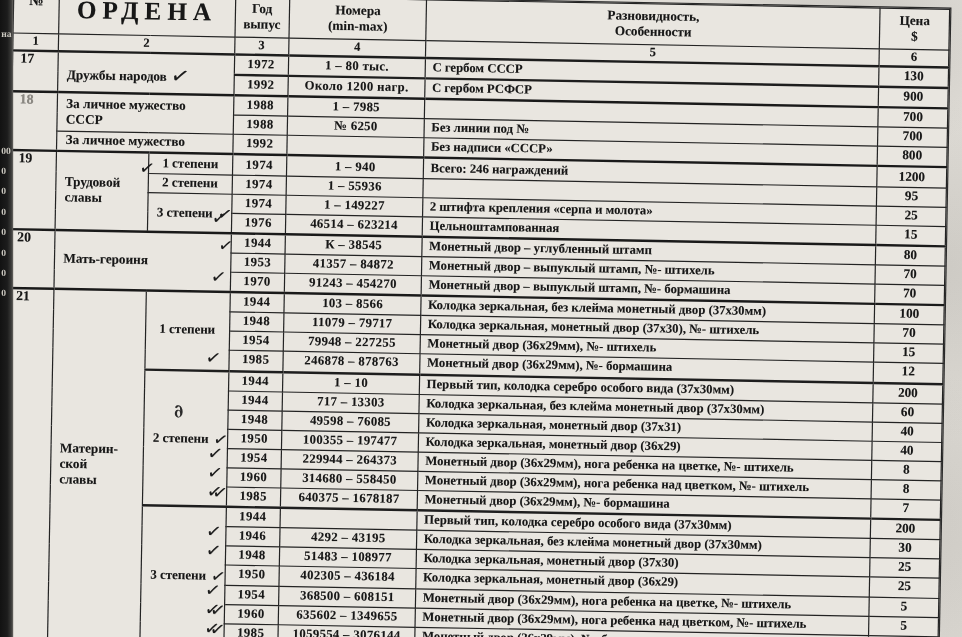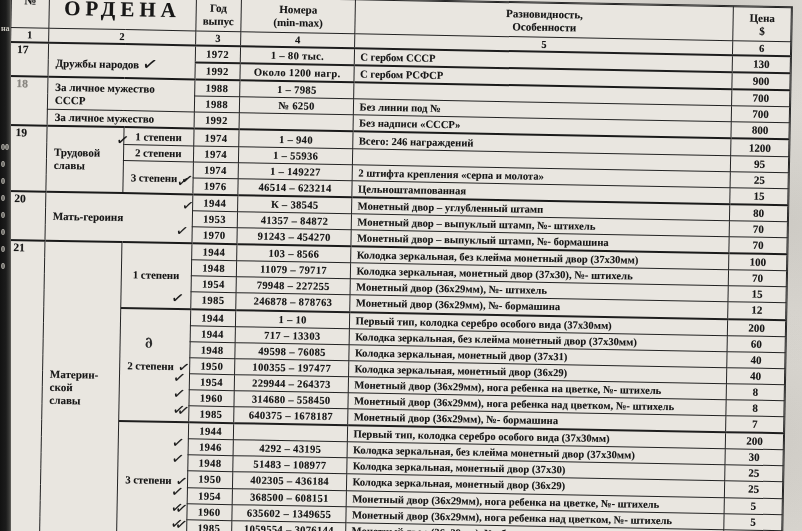--- a/index.html
+++ b/index.html
@@ -9,21 +9,21 @@
       radial-gradient(ellipse 220px 160px at 88% 6%, rgba(110,108,102,.20), transparent 65%),
       radial-gradient(ellipse 300px 220px at 97% 42%, rgba(120,118,112,.16), transparent 65%),
       radial-gradient(ellipse 260px 200px at 92% 82%, rgba(115,112,106,.14), transparent 65%),
       radial-gradient(ellipse 400px 120px at 40% 100%, rgba(120,118,112,.10), transparent 70%),
       linear-gradient(#e0ddd7,#d9d6d0);}
   .edge{position:absolute;left:0;top:0;width:11px;height:531px;z-index:10;
     background:linear-gradient(90deg,#121212 0%,#1c1c1c 55%,#3a3a38 85%,#6a6864 100%);
     display:flex;flex-direction:column;align-items:flex-start;}
   .edge span{color:#c9c6be;font:bold 8px "Liberation Serif",serif;line-height:17px;padding-left:1px;}
   .edge span:first-child{margin-top:20px;}
-  .edge span:nth-child(2){margin-top:102px;}
+  .edge span:nth-child(2){margin-top:80px;}
   .sheet{position:absolute;left:11px;top:-7px;width:781px;
     transform:rotate(1.05deg);transform-origin:0 0;}
   table{border-collapse:collapse;width:781px;background:#e9e6e0;
     box-shadow:0 0 0 1px #2a2a2a;}
   col.w-no{width:38px}col.w-name{width:77px}col.w-deg{width:70px}
   col.w-yr{width:45px}col.w-nums{width:115px}col.w-var{width:378px}col.w-pr{width:58px}
   th,td{border:1.4px solid #232323;color:#171717;font-weight:bold;
     padding:0 2px;text-shadow:.2px .2px 0 rgba(25,25,25,.35);}
   thead th{font-size:11px;line-height:1.15;white-space:pre-line;vertical-align:middle;}
   th.c-no{vertical-align:top;font-size:12px;}

